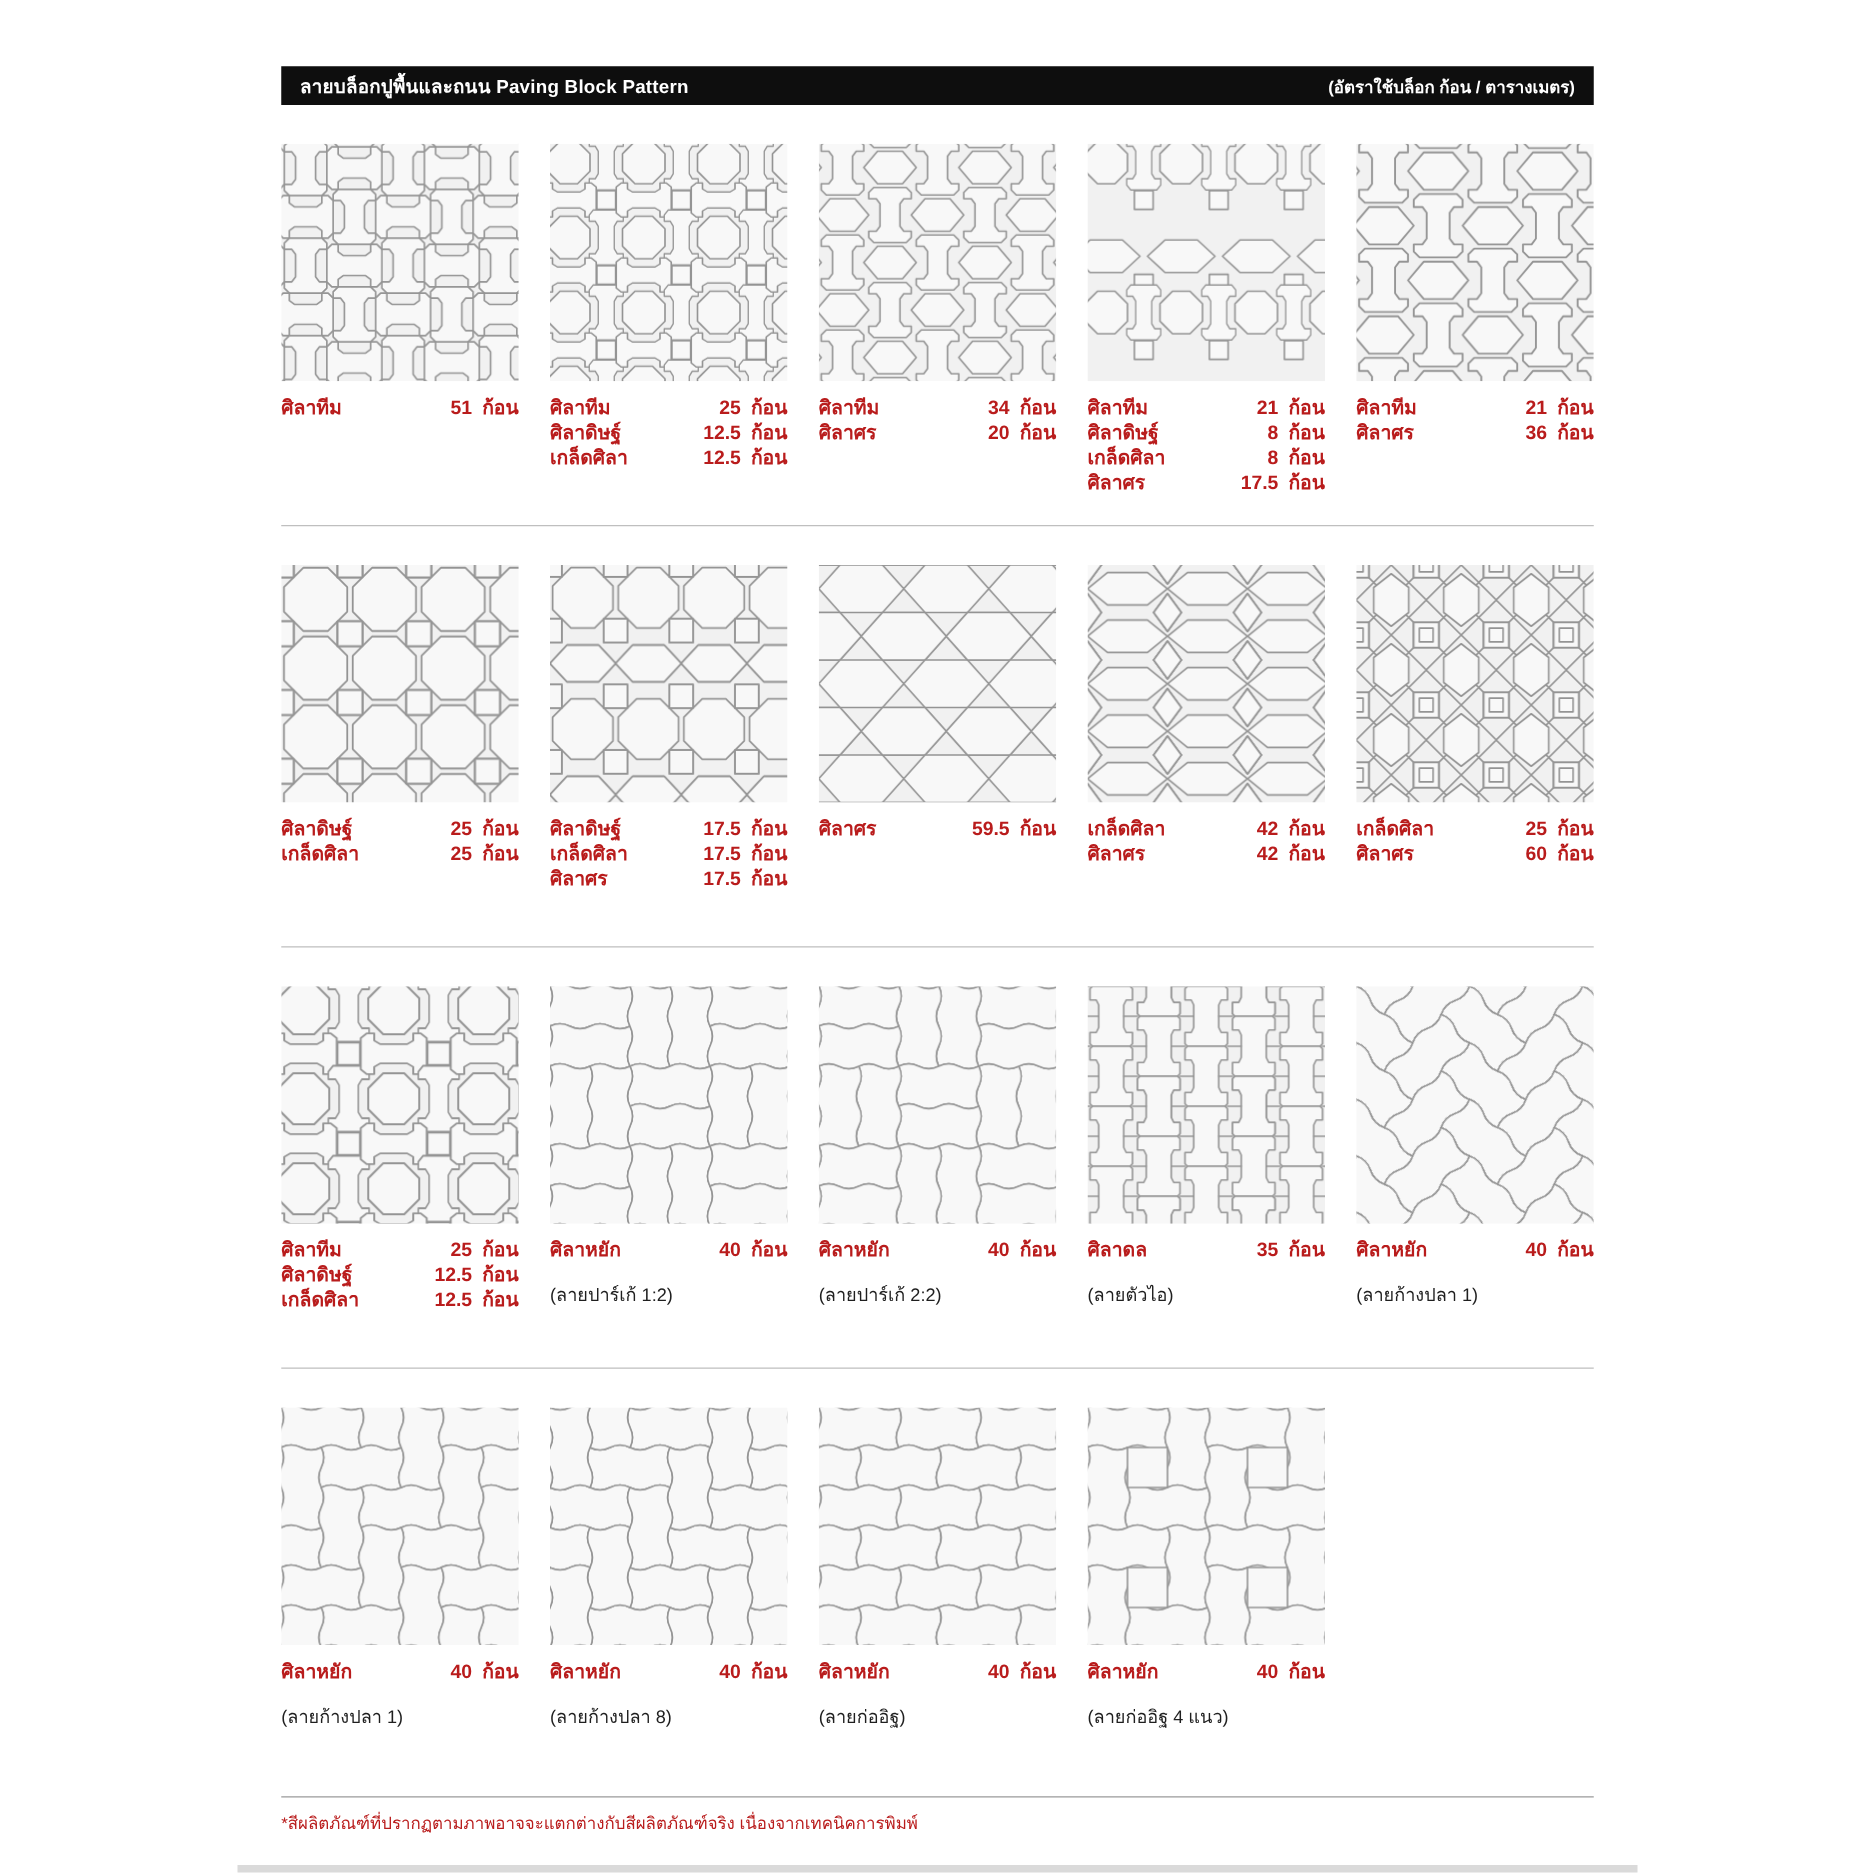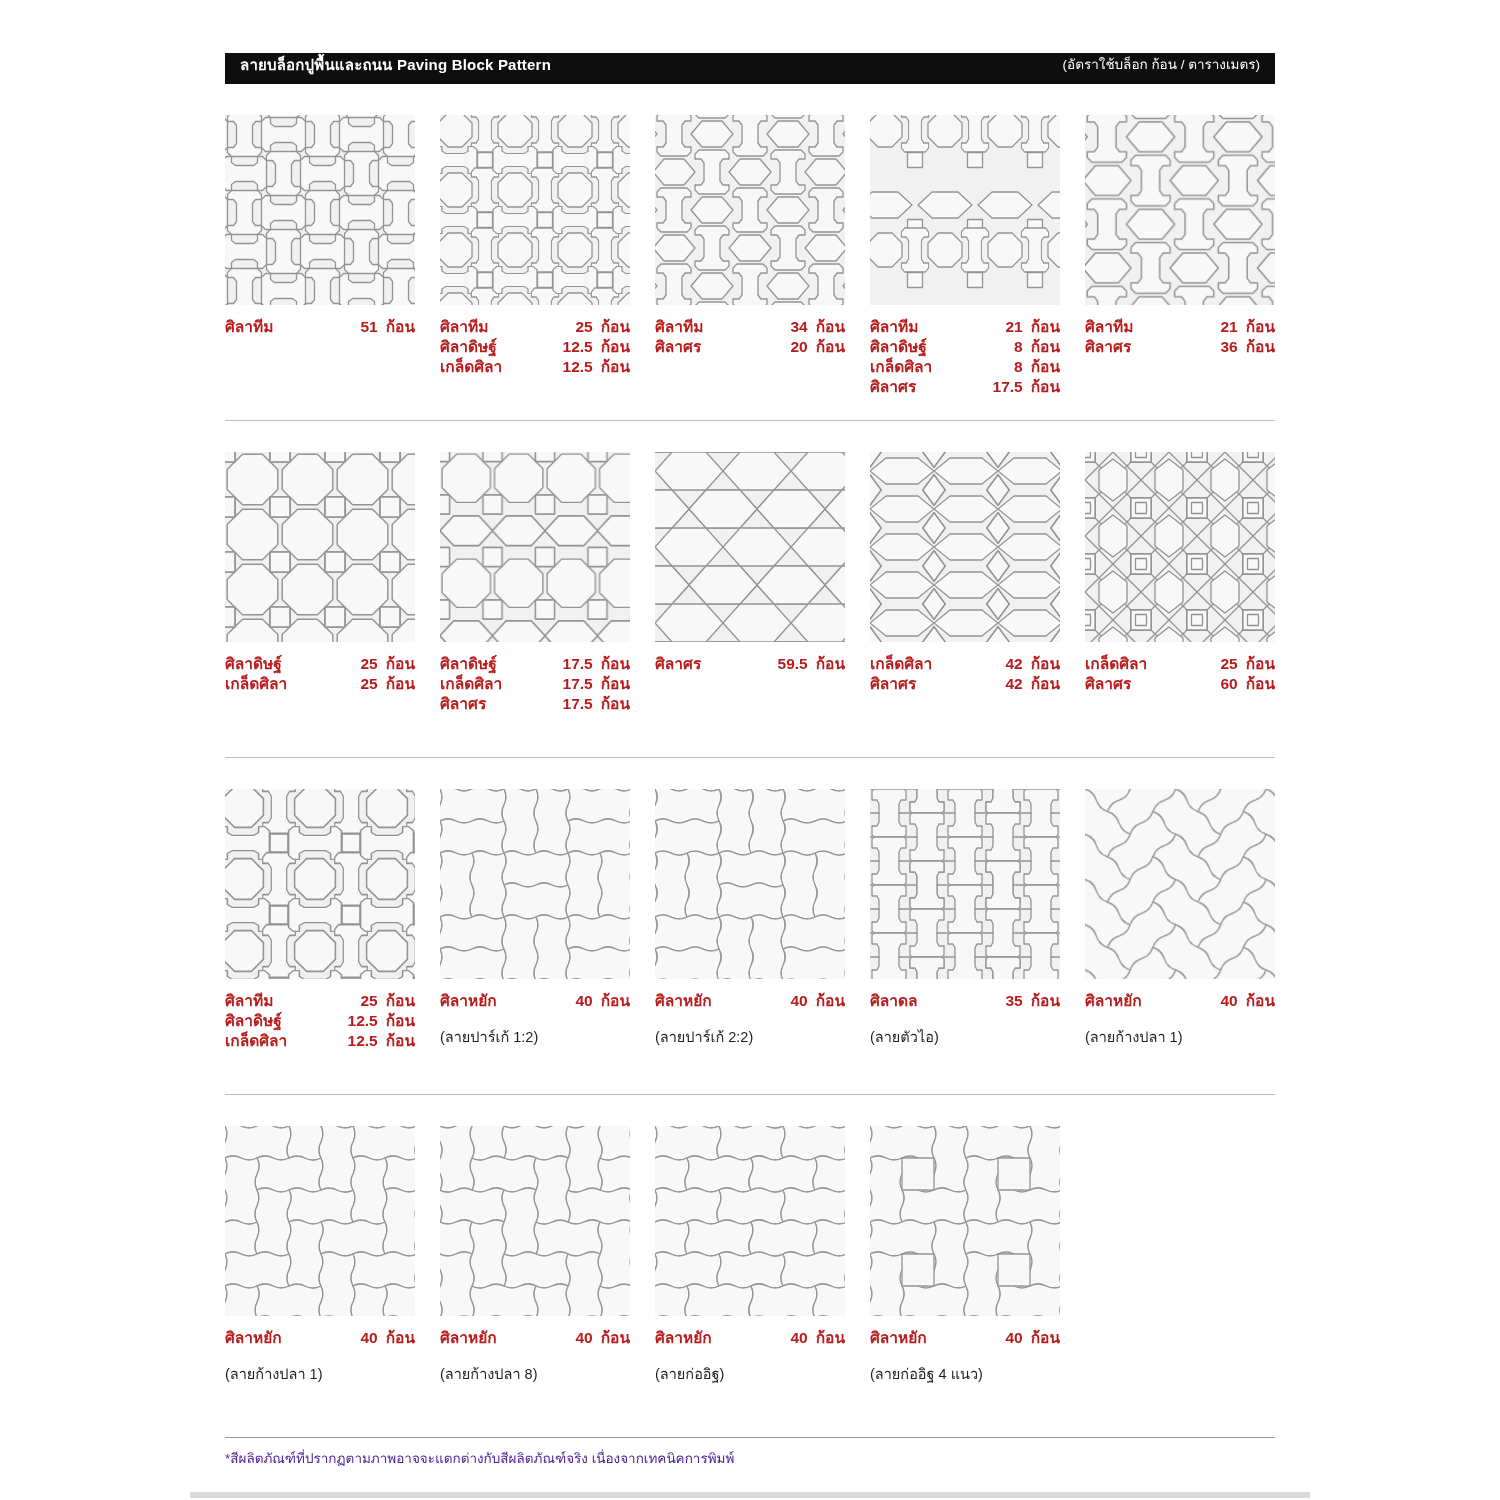--- a/index.html
+++ b/index.html
@@ -1,34 +1,34 @@
 <!DOCTYPE html>
 <html><head>
 <meta charset="utf-8">
 <style>
   html,body{margin:0;padding:0}
   body{width:1500px;height:1500px;background:#ffffff;position:relative;
        font-family:"Liberation Sans","DejaVu Sans",sans-serif;color:#1f1f1f;overflow:hidden}
   .page{position:absolute;left:225px;top:53px;width:1050px}
-  .pbheader{height:31px;background:#0e0e0e;color:#fff;display:flex;
+  .pbheader{height:31px;background:#0e0e0e;color:#fff;display:flex;align-items:center;
             justify-content:space-between;padding:0 15px;box-sizing:border-box}
   .pbheader .t{font-size:15px;font-weight:700;letter-spacing:.2px}
-  .pbheader .r{font-size:13.5px;font-weight:400}
+  .pbheader .r{font-size:13.5px;font-weight:700}
   .prow{display:flex;gap:25px;margin-top:31px;height:305px}
   .divider{height:1px;background:#bfbfbf}
   .cell{width:190px}
   .swatch{display:block}
   .labels{margin-top:12px}
   .prod-line{display:flex;justify-content:space-between;font-size:15.5px;line-height:20px;
              font-weight:700;color:#b91c1c}
   .pcount{display:flex;gap:8px}
   .pnote{font-size:14.5px;line-height:19px;font-weight:400;color:#1f1f1f;margin-top:17px}
   .footer{position:absolute;left:0;top:1384px;width:1050px}
   .footer-line{height:1px;background:#9a9a9a;margin-bottom:9px}
-  .footer-note{font-size:13.5px;color:#4c1d95}
+  .footer-note{font-size:13.5px;color:#b91c1c}
   .page-edge{position:absolute;left:190px;bottom:2px;width:1120px;height:6px;background:#dadada}
   
   .pp{stroke:#949494;stroke-width:1.3;fill:#f8f8f8;stroke-linejoin:round;stroke-linecap:round}
   .pl{fill:none}
   .pbg{fill:#f1f1f1;stroke:none}
 </style>
 </head>
 <body>
 
 <svg id="pattern-defs" width="0" height="0" style="position:absolute" aria-hidden="true">

